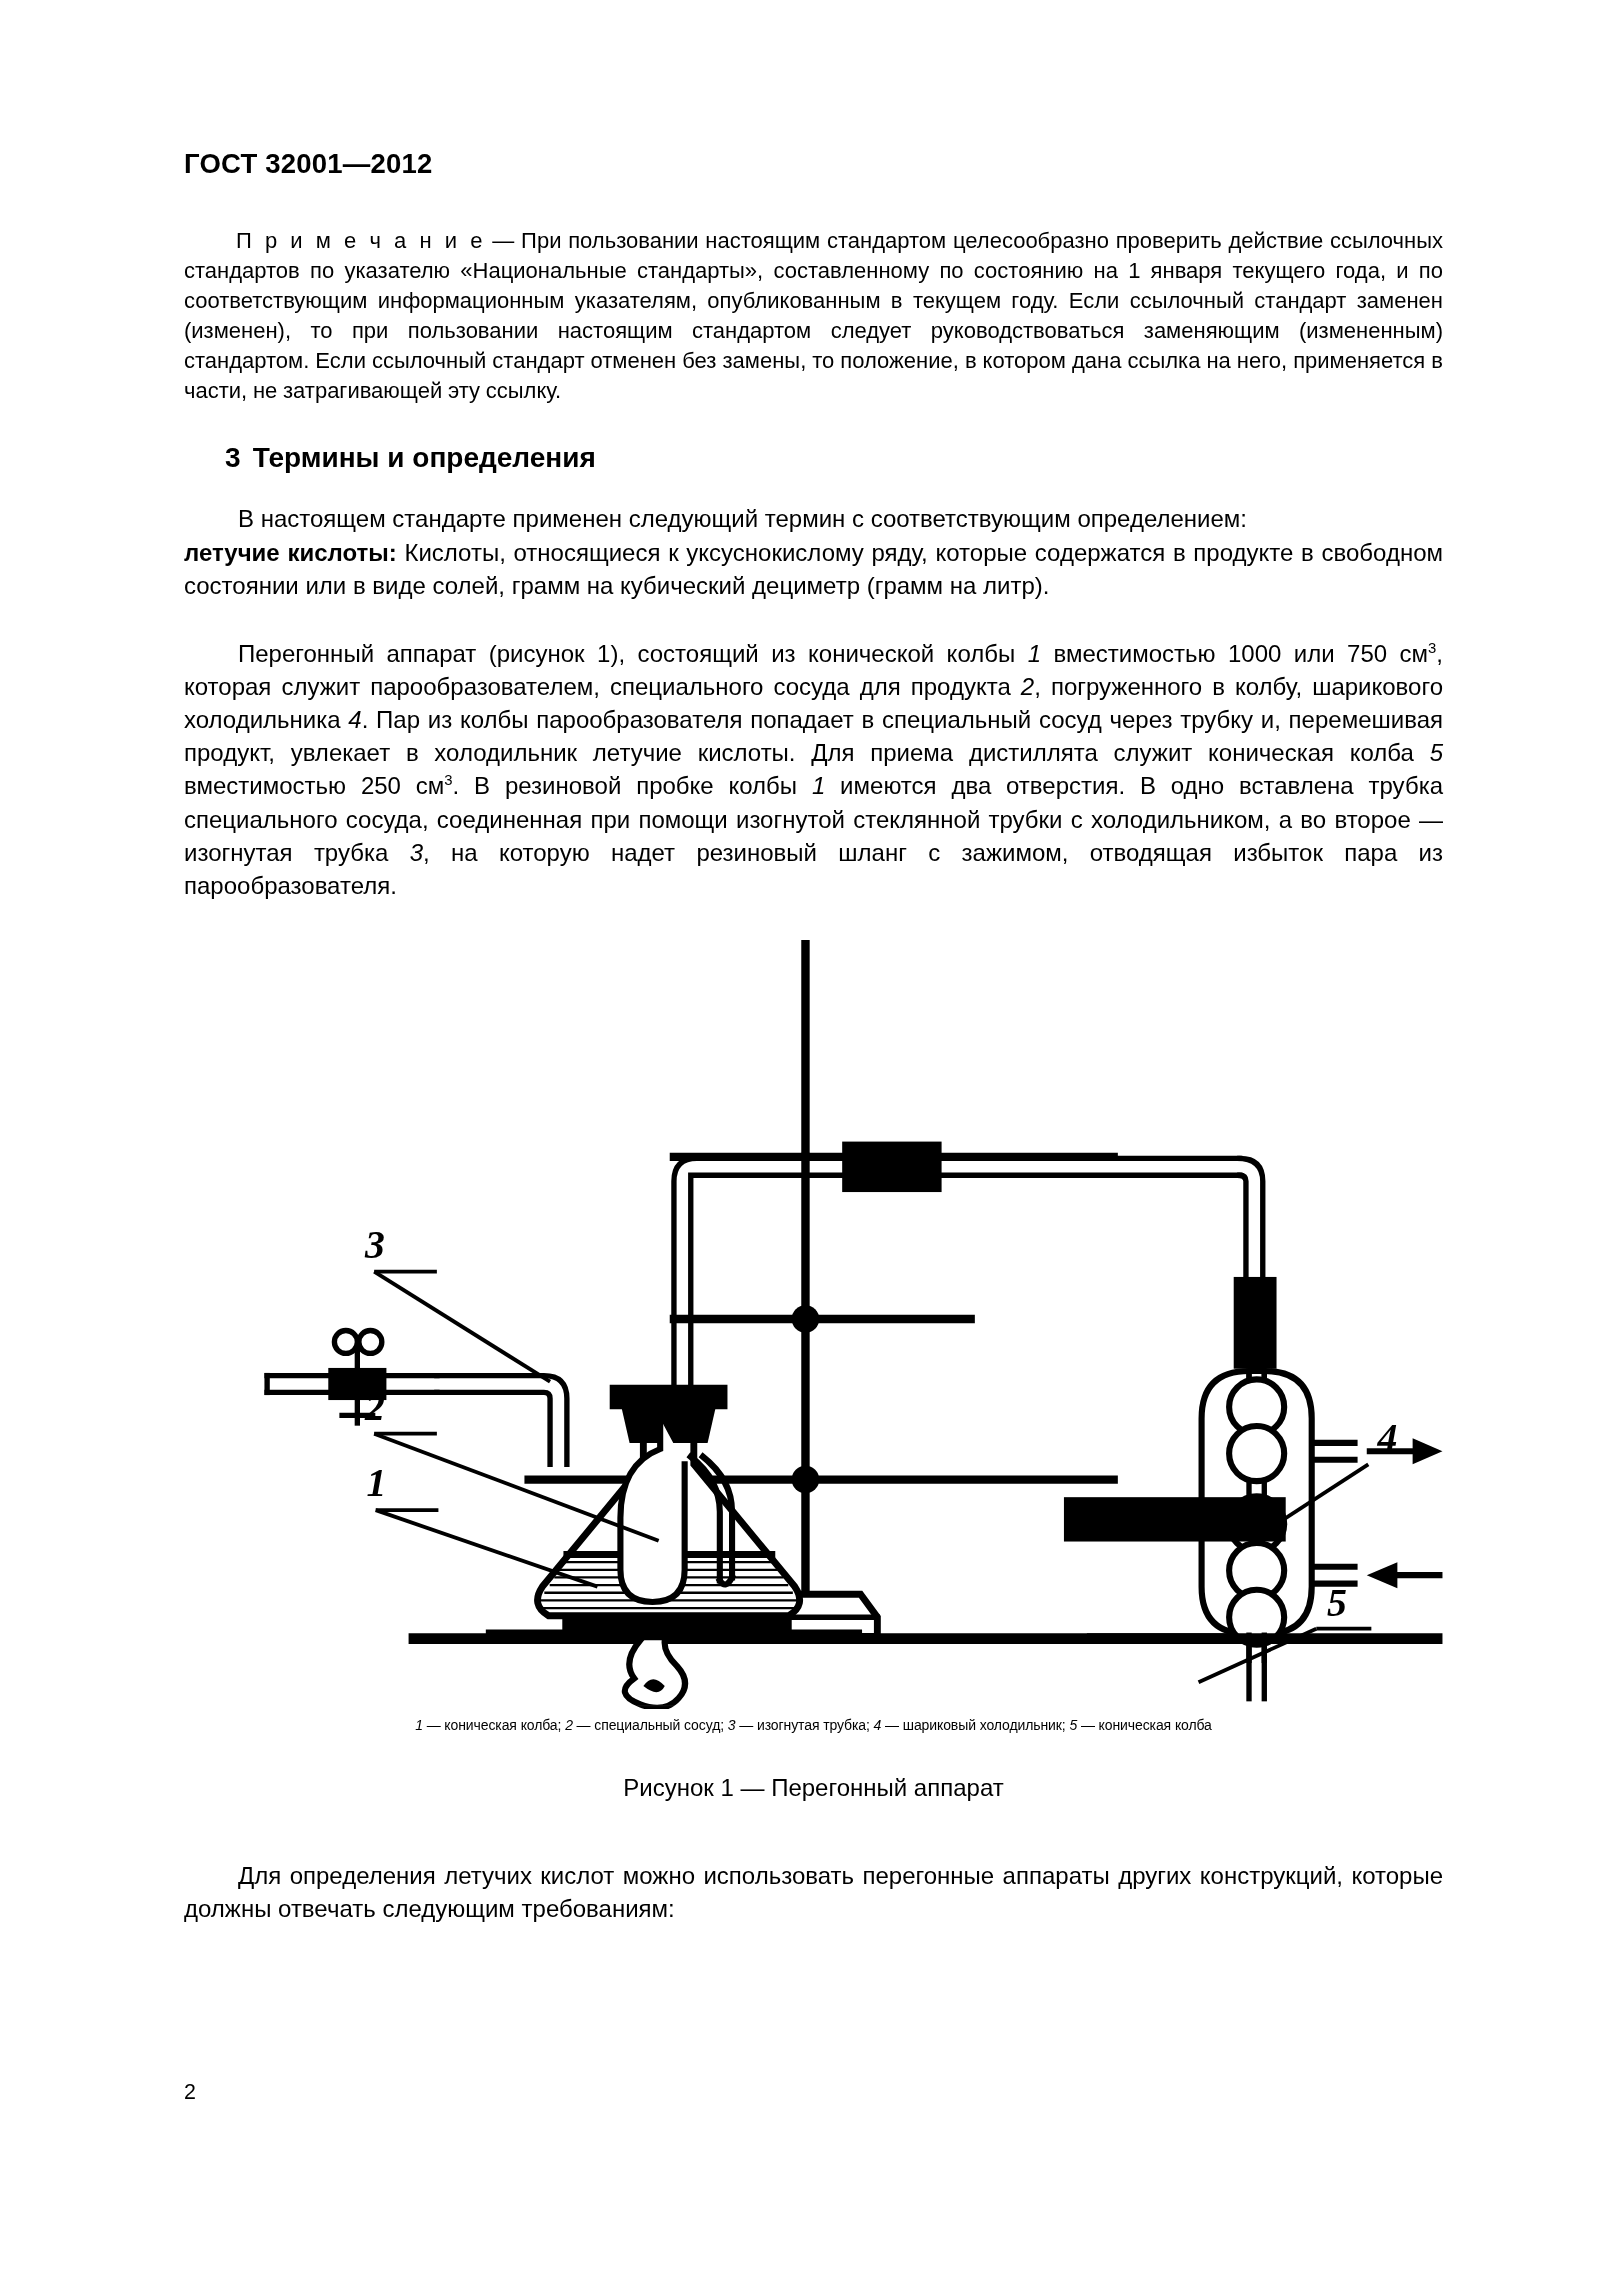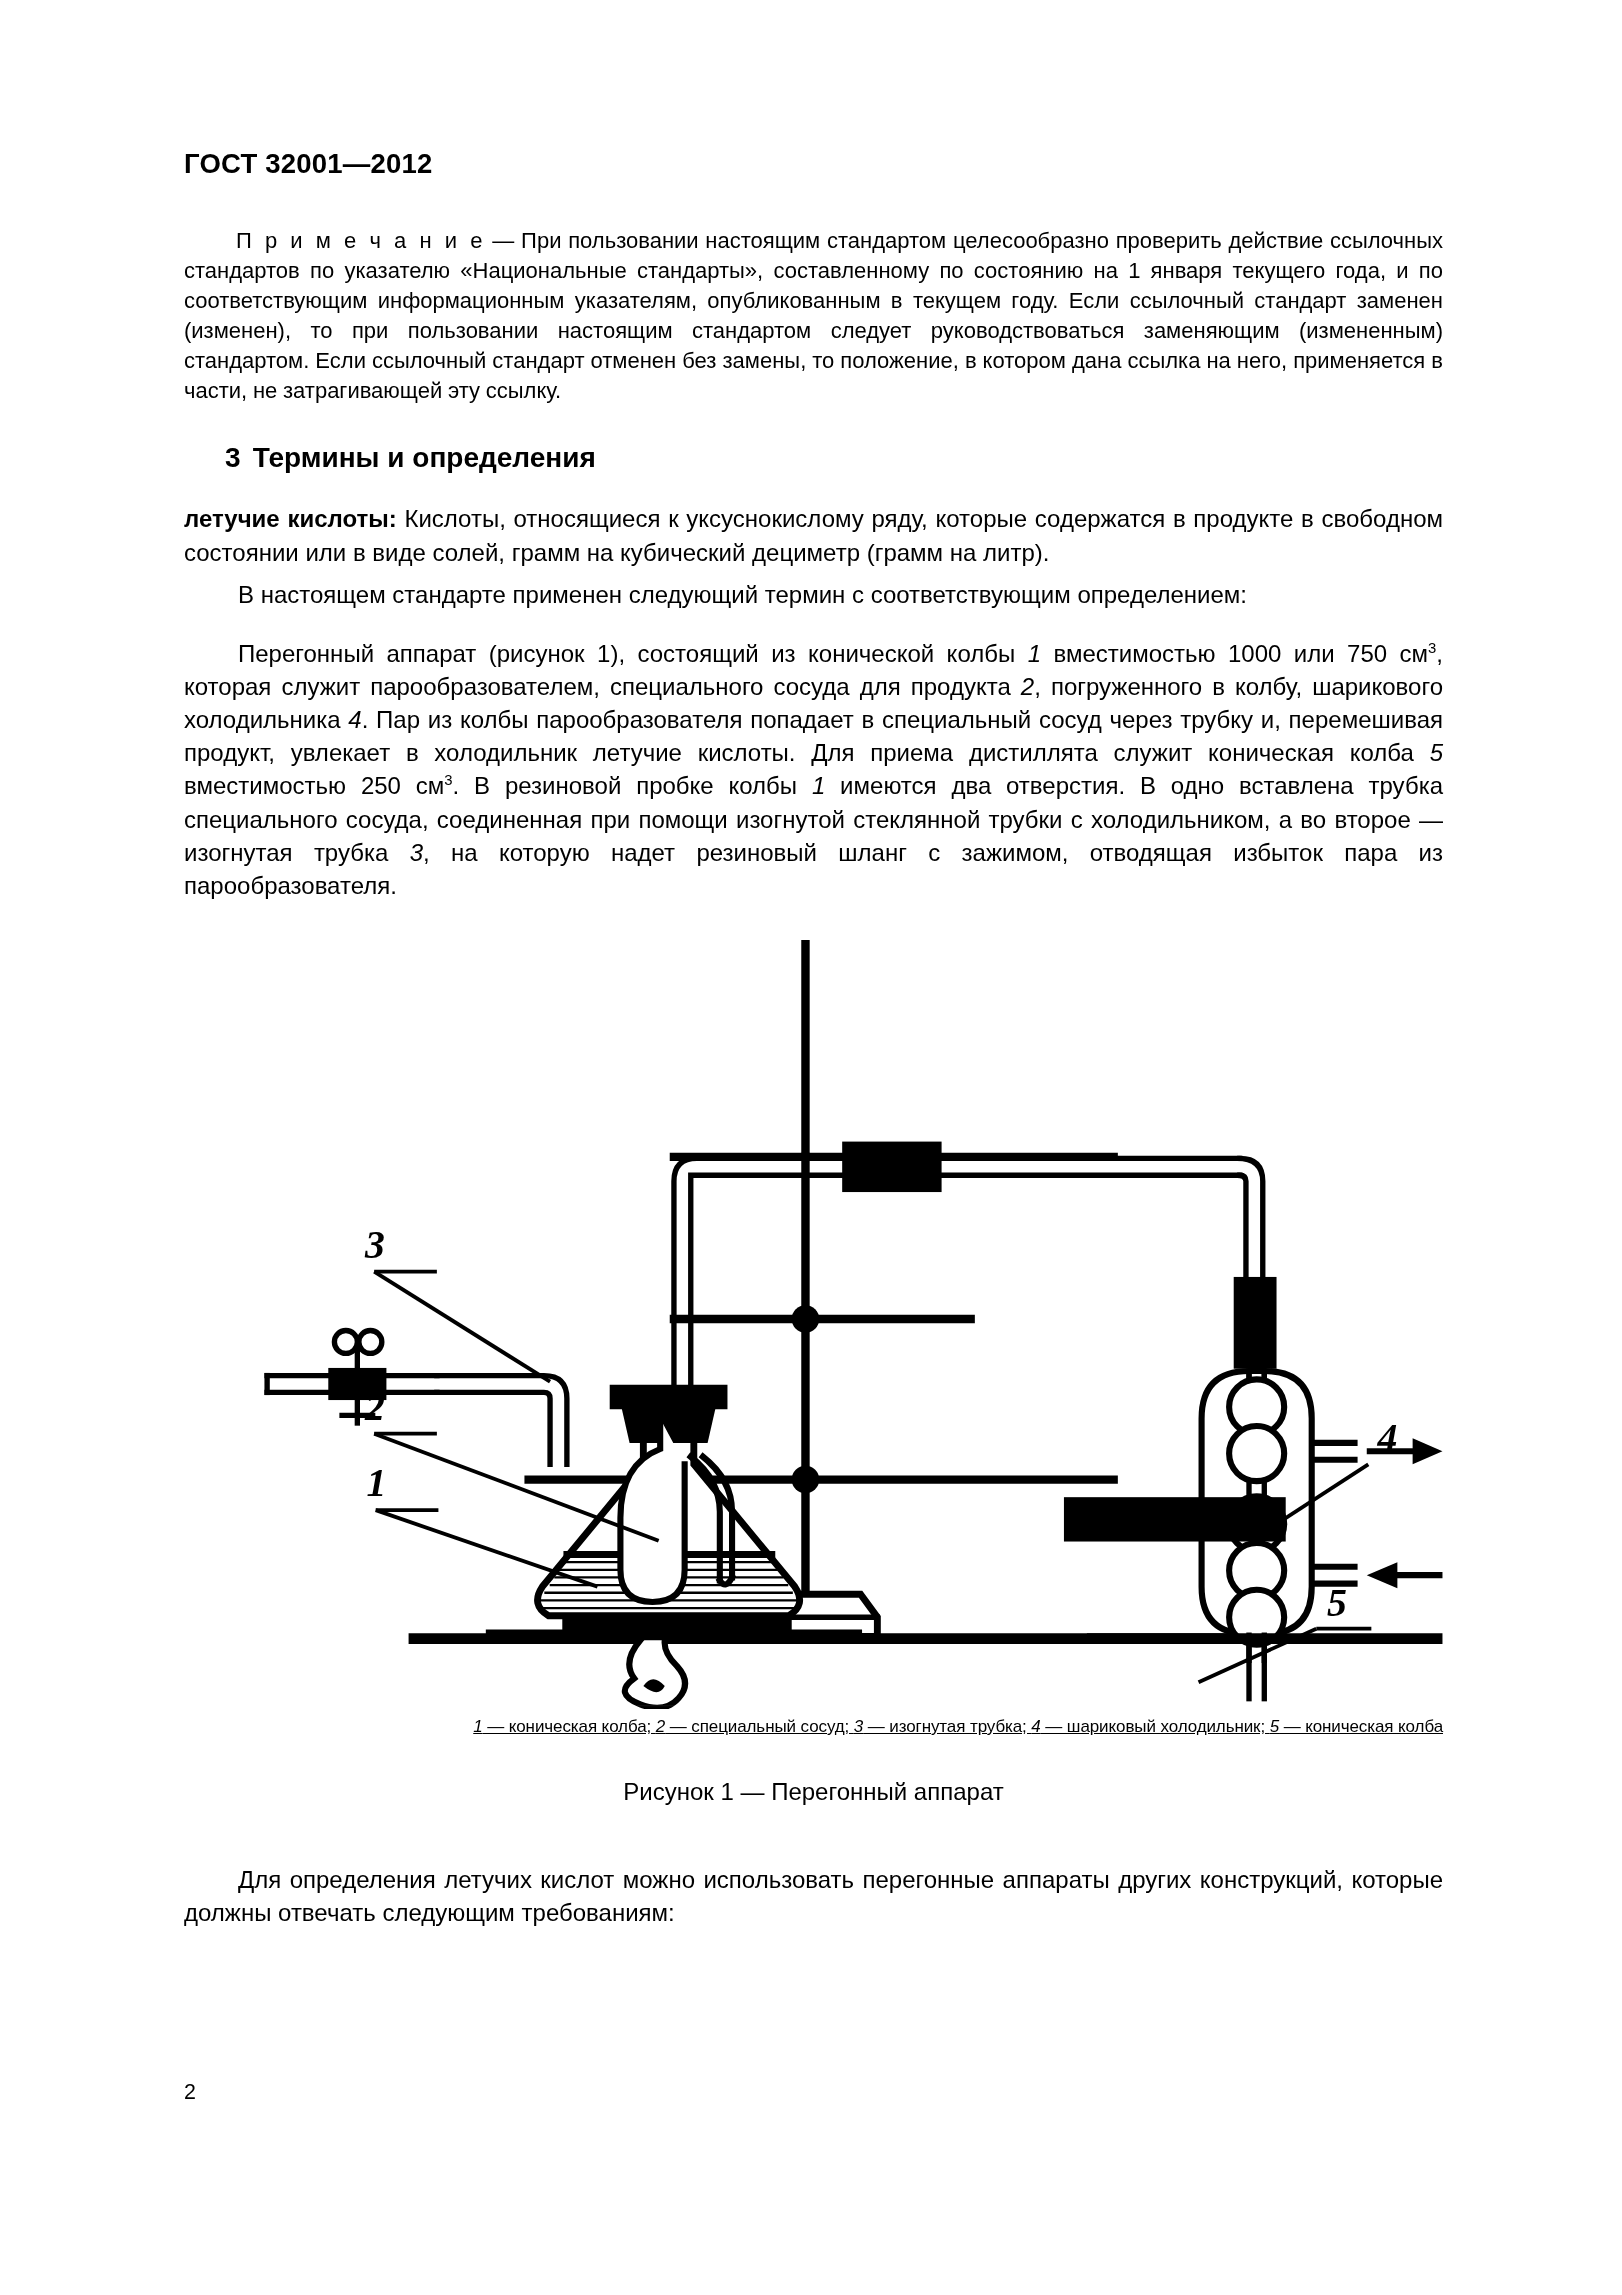--- a/index.html
+++ b/index.html
@@ -83,25 +83,24 @@
     position: relative;
     width: 1259px;
     margin-top: 27.5px;
   }
   .figure-canvas {
     display: block;
     width: 1259px;
     height: 780px;
   }
   .figure-legend {
-    font-size: 17px;
-    text-align: right;
+    font-size: 14px;
+    text-align: center;
     margin-top: 7.7px;
     letter-spacing: -0.1px;
-    text-decoration: underline;
   }
   .figure-legend .it { font-style: italic; }
   .figure-caption {
     font-size: 24px;
     text-align: center;
     margin-top: 41px;
   }
 
   .tail-block { margin-top: 57px; }
 
@@ -118,23 +117,23 @@
 <div class="page">
 
   <div class="content">
 
     <div class="doc-header">ГОСТ 32001—2012</div>
 
     <p class="note"><span class="note-lead">П р и м е ч а н и е</span><span> — </span><span>При пользовании настоящим стандартом целесообразно проверить действие ссылочных стандартов по указателю «Национальные стандарты», составленному по состоянию на 1 января текущего года, и по соответствующим информационным указателям, опубликованным в текущем году. Если ссылочный стандарт заменен (изменен), то при пользовании настоящим стандартом следует руководствоваться заменяющим (измененным) стандартом. Если ссылочный стандарт отменен без замены, то положение, в котором дана ссылка на него, применяется в части, не затрагивающей эту ссылку.</span></p>
 
     <h2 class="section-title"><span class="num">3</span><span>Термины и определения</span></h2>
 
+    <p class="body-par tight">В настоящем стандарте применен следующий термин с соответствующим определением:</p>
+
     <p class="body-par noindent"><span class="term">летучие кислоты:</span><span> Кислоты, относящиеся к уксуснокислому ряду, которые содержатся в продукте в свободном состоянии или в виде солей, грамм на кубический дециметр (грамм на литр).</span></p>
-
-    <p class="body-par tight">В настоящем стандарте применен следующий термин с соответствующим определением:</p>
 
     <div class="gap-before-sec4"></div>
 
 
     <p class="body-par"><span>Перегонный аппарат (рисунок 1), состоящий из конической колбы </span><span class="it">1</span><span> вместимостью 1000 или 750 см</span><sup>3</sup><span>, которая служит парообразователем, специального сосуда для продукта </span><span class="it">2</span><span>, погруженного в колбу, шарикового холодильника </span><span class="it">4</span><span>. Пар из колбы парообразователя попадает в специальный сосуд через трубку и, перемешивая продукт, увлекает в холодильник летучие кислоты. Для приема дистиллята служит коническая колба </span><span class="it">5</span><span> вместимостью 250 см</span><sup>3</sup><span>. В резиновой пробке колбы </span><span class="it">1</span><span> имеются два отверстия. В одно вставлена трубка специального сосуда, соединенная при помощи изогнутой стеклянной трубки с холодильником, а во второе — изогнутая трубка </span><span class="it">3</span><span>, на которую надет резиновый шланг с зажимом, отводящая избыток пара из парообразователя.</span></p>
 
     <div class="figure">
 
       <svg class="figure-canvas" viewBox="0 0 1645 1020">
         <g fill="none" stroke="#000" stroke-width="7" stroke-linecap="square" stroke-linejoin="miter">

